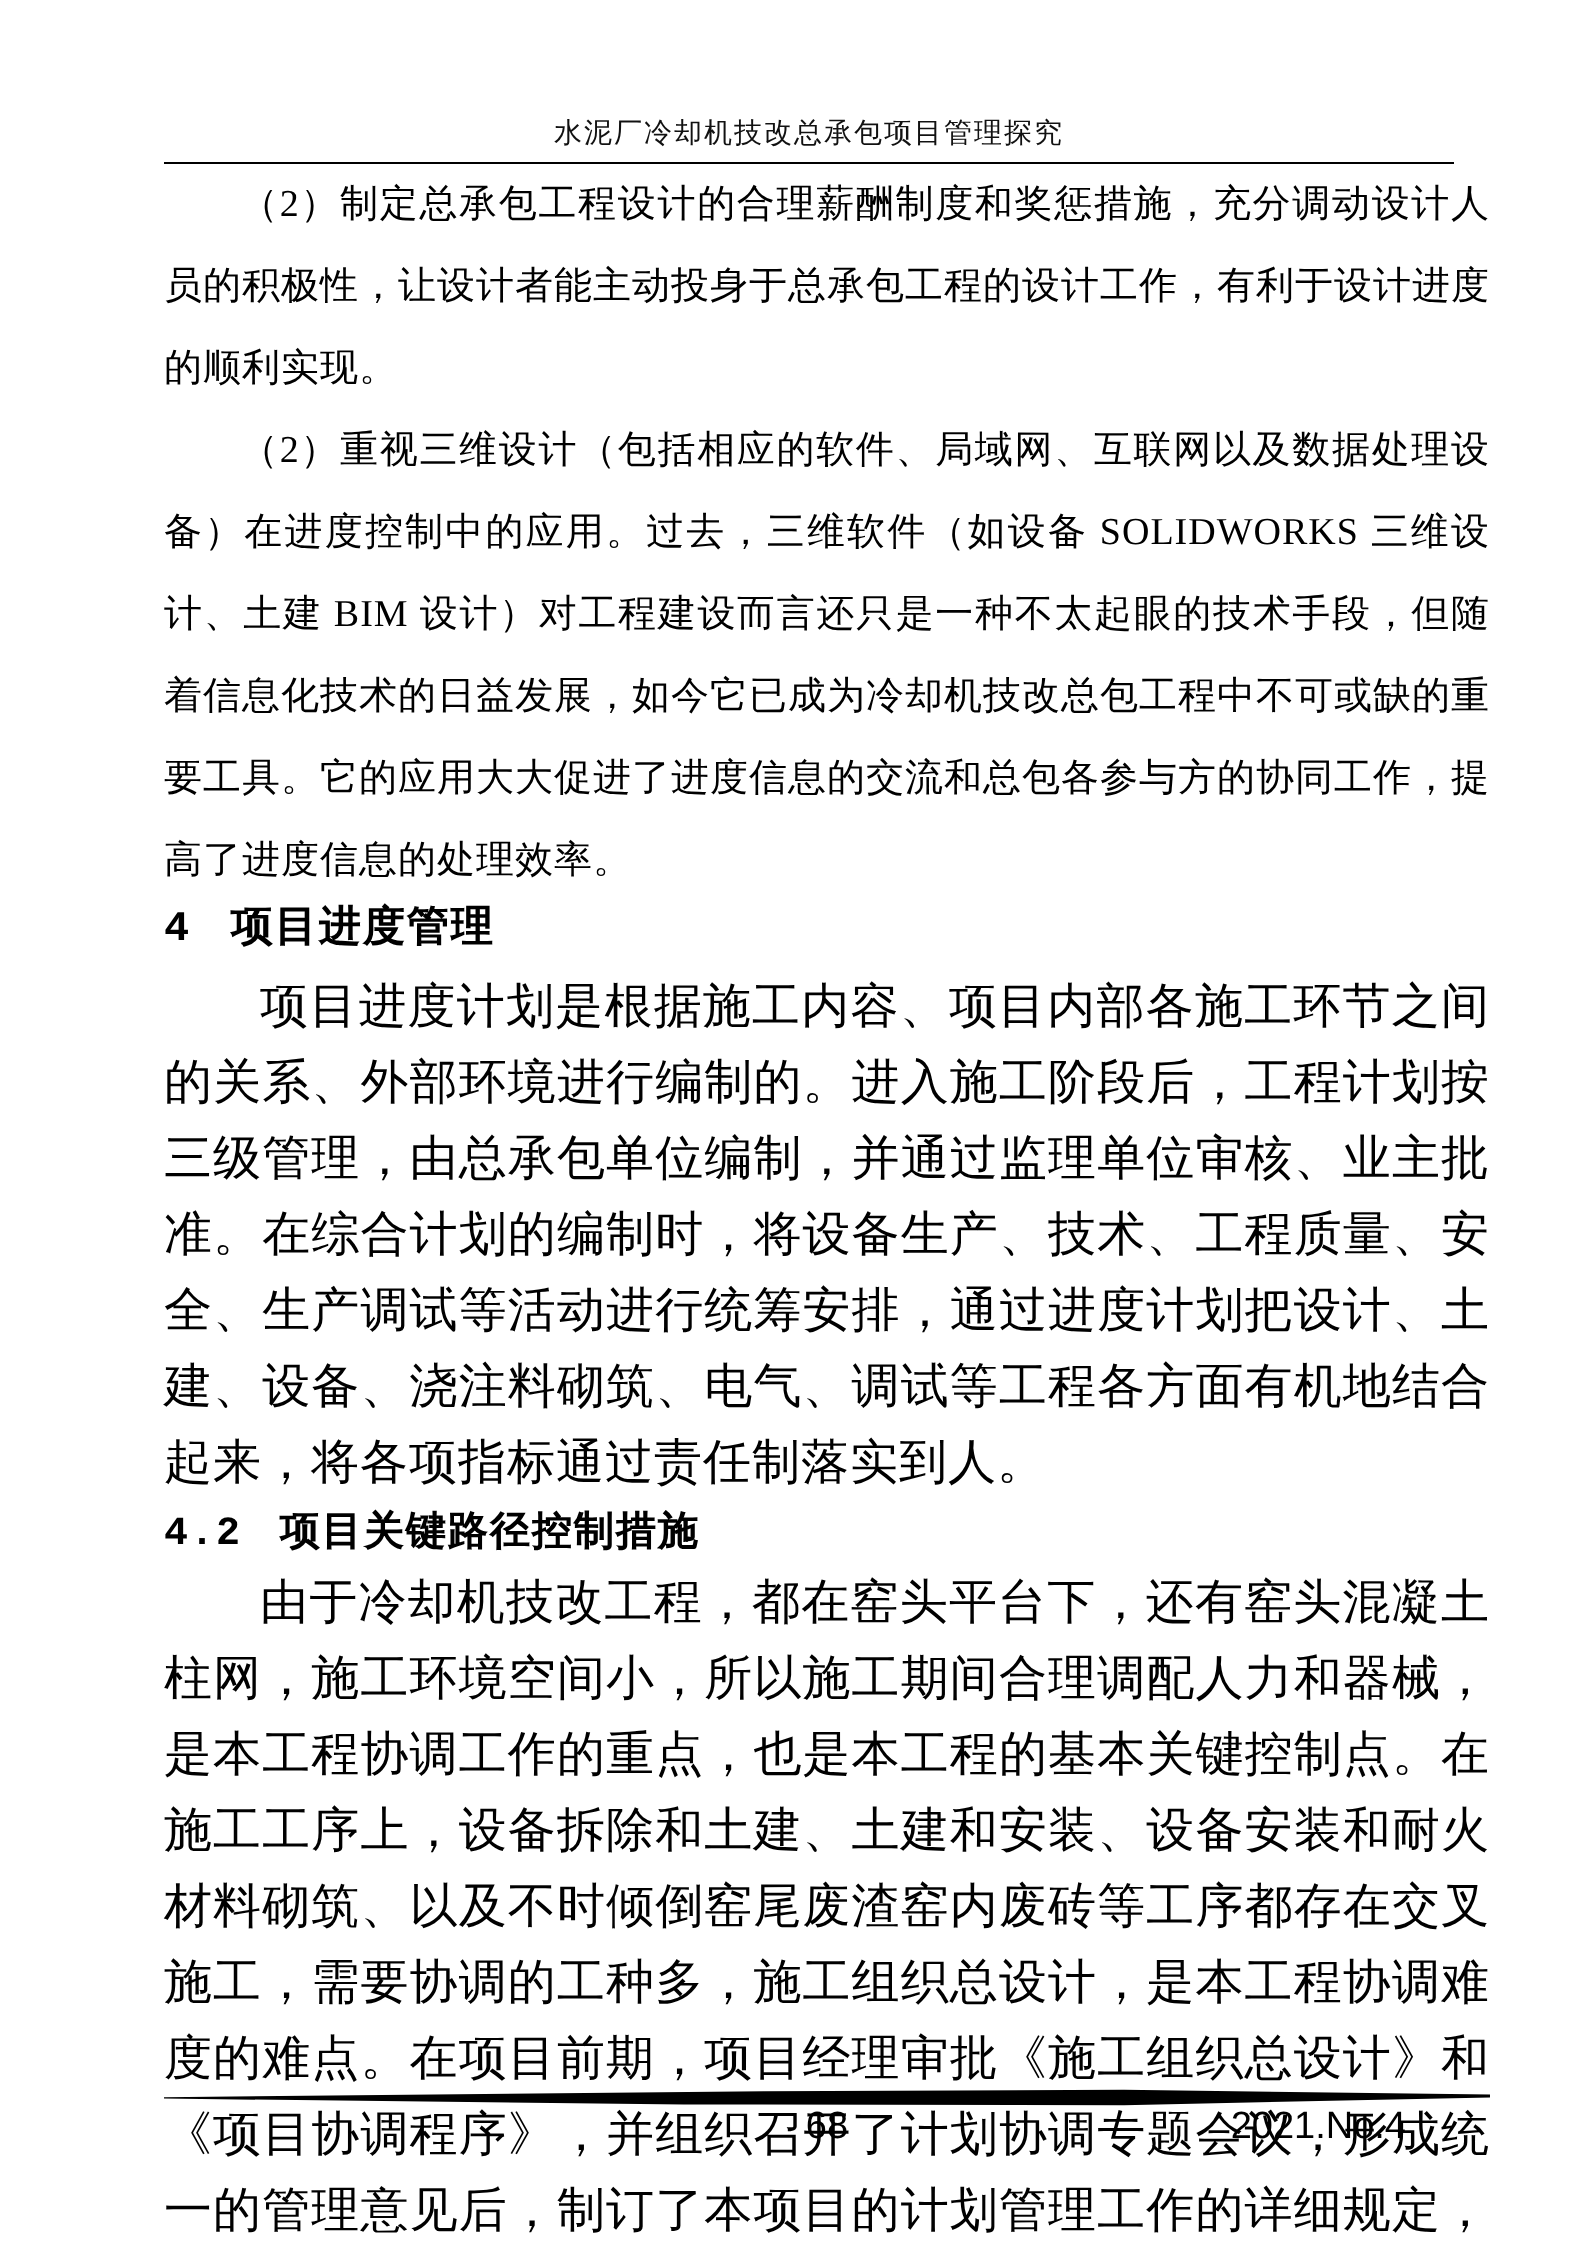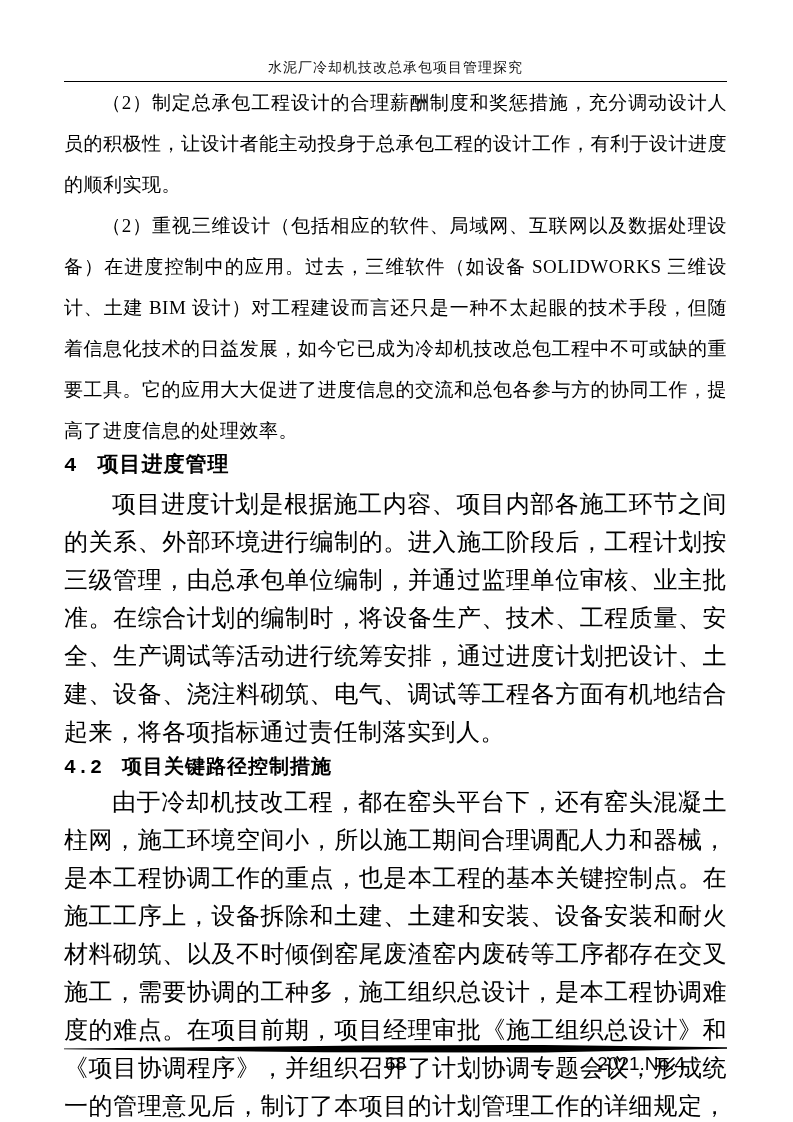--- a/index.html
+++ b/index.html
@@ -5,21 +5,21 @@
   * { box-sizing: border-box; }
   html, body { margin: 0; padding: 0; }
   body {
     width: 793px; height: 1122px;
     background: #ffffff;
     position: relative;
     font-family: "Liberation Serif", "DejaVu Serif", serif;
     color: #000;
     overflow: hidden;
   }
-  .page { position: absolute; inset: 0; }
+  .page { position: absolute; inset: 0; margin-left: 18px; }
 
   
   .header {
     margin: 0 66px 0 64px;
     padding-top: 58px;
     padding-bottom: 4px;
     border-bottom: 1.5px solid #000;
     text-align: center;
   }
   .header-title {

